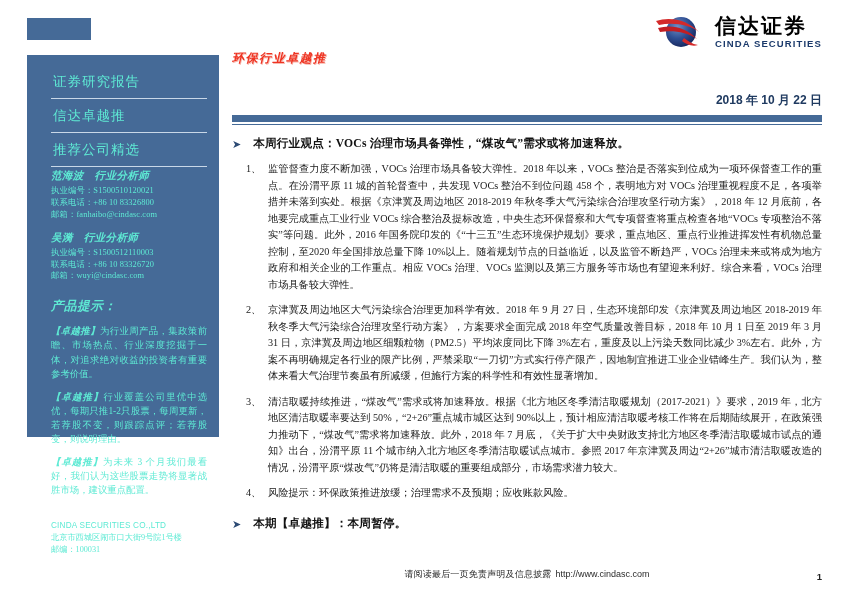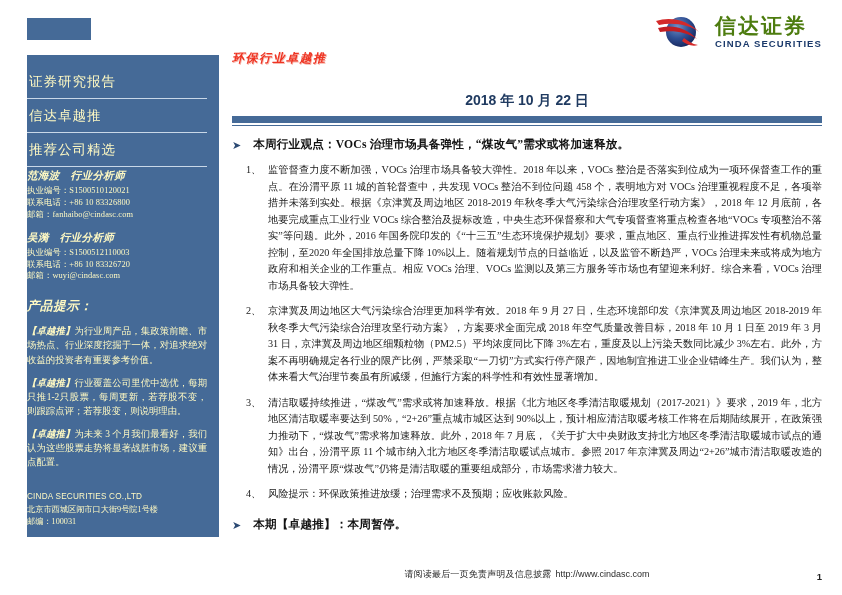--- a/index.html
+++ b/index.html
@@ -46,43 +46,43 @@
   }
   .logo-text {
     display: flex;
     flex-direction: column;
     line-height: 1;
   }
   .logo-cn {
     font-family: "Liberation Sans", sans-serif;
     font-size: 21px;
     font-weight: bold;
-    color: #4d7c0f;
+    color: #000000;
     letter-spacing: 2px;
   }
   .logo-en {
     font-family: "Liberation Sans", sans-serif;
     font-size: 9.5px;
     font-weight: bold;
     color: #1b3a6b;
     letter-spacing: 1.1px;
     margin-top: 3px;
   }
 
   
   .sidebar {
     position: absolute;
     left: 27px;
     top: 55px;
     width: 192px;
-    height: 482px;
+    height: 382px;
     background: #456a97;
-    color: #fef9c3;
+    color: #5eead4;
     box-sizing: border-box;
-    padding: 12px 12px 10px 0;
+    padding: 12px 12px 10px 24px;
   }
   .side-head {
     font-family: "Liberation Sans", sans-serif;
     font-size: 13.5px;
     letter-spacing: 1px;
     padding: 6px 2px 7px 2px;
     border-bottom: 1.2px solid #c9d8e8;
     margin-bottom: 2px;
   }
   .side-head.second { margin-top: 2px; }
@@ -144,23 +144,23 @@
   .doc-title {
     font-size: 12px;
     font-weight: bold;
     font-style: italic;
     color: #ee3322;
     letter-spacing: 1.5px;
     text-shadow: 0.7px 0.7px 0 #f7b8ae;
     height: 30px;
   }
   .date-line {
-    text-align: center;
-    font-family: "Liberation Sans", sans-serif;
-    font-size: 14px;
+    text-align: right;
+    font-family: "Liberation Sans", sans-serif;
+    font-size: 12px;
     font-weight: bold;
     color: #1f3a60;
     margin-top: 12px;
   }
   .rule-bar {
     margin-top: 6px;
     height: 7px;
     background: #456a97;
     position: relative;
   }

